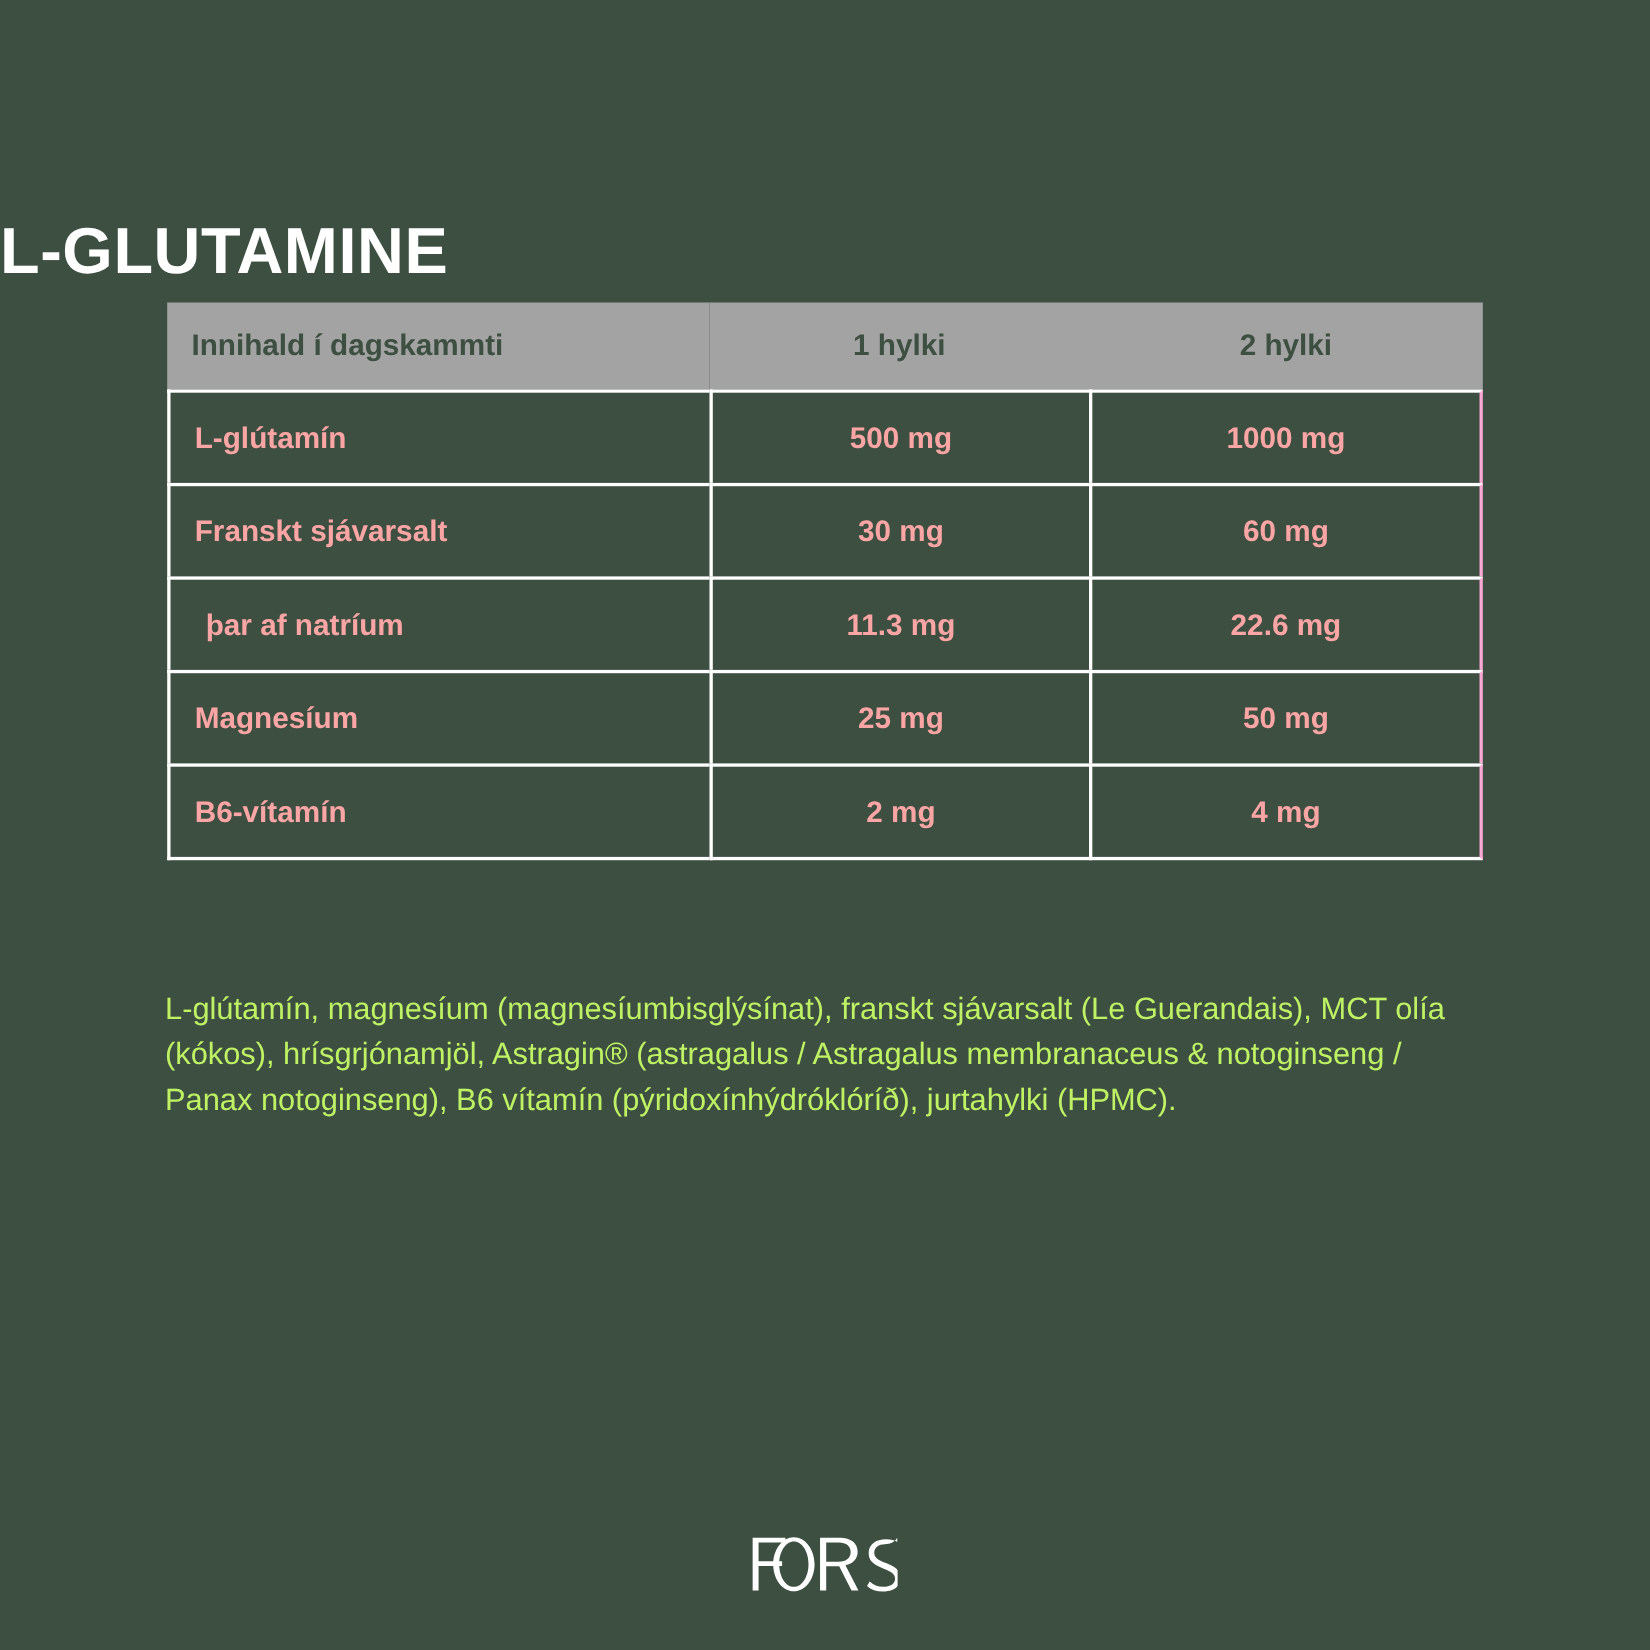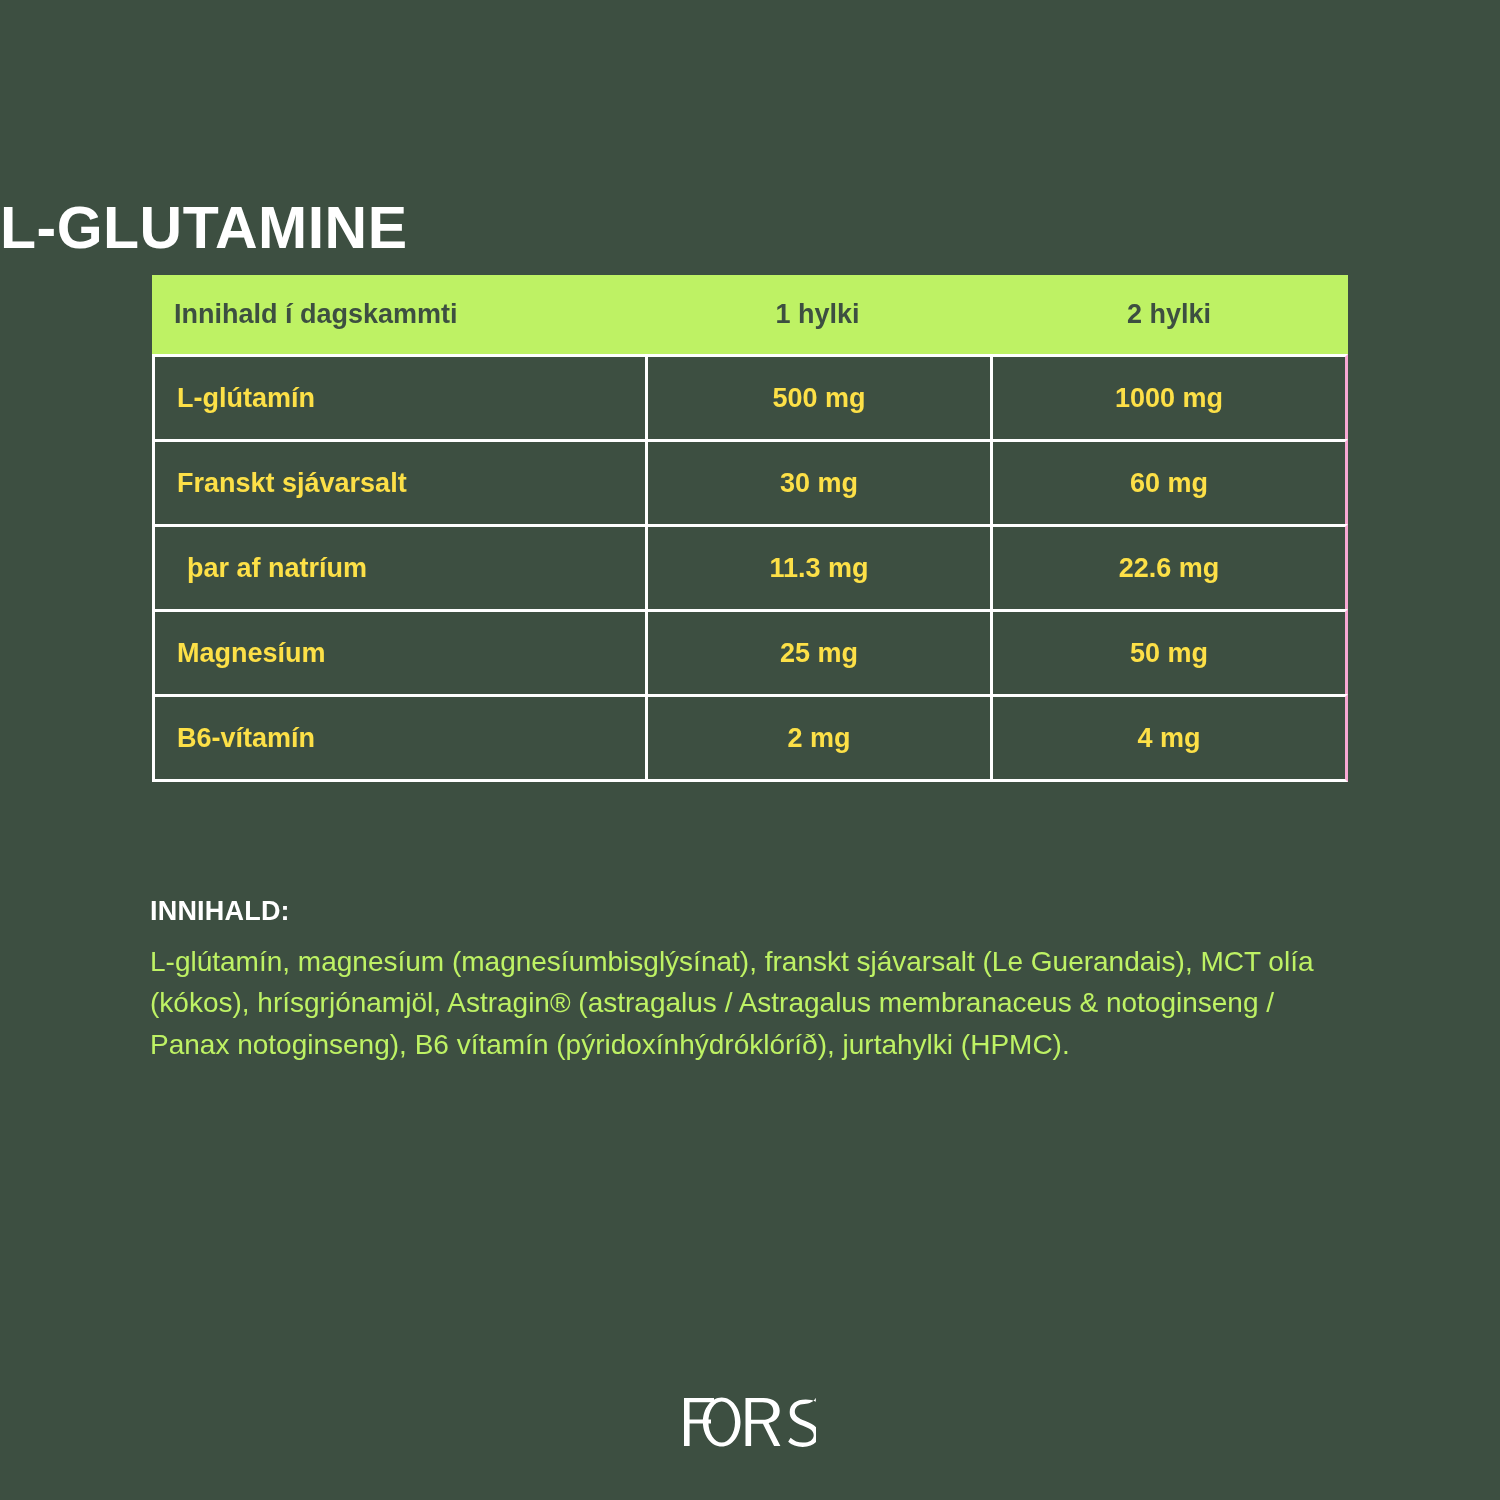--- a/index.html
+++ b/index.html
@@ -47,21 +47,21 @@
     border-collapse: separate;
     border-spacing: 0;
     table-layout: fixed;
   }
 
   table.facts col.c1 { width: 493px; }
   table.facts col.c2 { width: 345px; }
   table.facts col.c3 { width: 358px; }
 
   table.facts thead th {
-    background: #bef264;
+    background: #a3a3a3;
     color: #3d4f41;
     font-size: 27px;
     font-weight: 700;
     height: 79px;
     vertical-align: middle;
     padding: 0;
     border: 0;
   }
   table.facts thead th.h-name {
     text-align: left;
@@ -69,21 +69,21 @@
   }
   table.facts thead th.h-dose {
     text-align: center;
   }
 
   table.facts tbody td {
     height: 82px;
     vertical-align: middle;
     font-size: 27px;
     font-weight: 700;
-    color: #fde047;
+    color: #fca5a5;
     background: #3d4f41;
     padding: 0;
     border-top: 3px solid #ffffff;
     border-left: 3px solid #ffffff;
   }
   table.facts tbody td.v-name {
     text-align: left;
     padding-left: 22px;
     border-left: 3px solid #ffffff;
   }
@@ -189,21 +189,20 @@
           <tr>
             <td class="v-name">B6-vítamín</td>
             <td class="v-dose">2 mg</td>
             <td class="v-dose last-col">4 mg</td>
           </tr>
         </tbody>
     </table>
   </div>
 
   <div class="ingredients">
-    <div class="ing-heading">INNIHALD:</div>
     <p class="ing-body">L-glútamín, magnesíum (magnesíumbisglýsínat), franskt sjávarsalt (Le Guerandais), MCT olía (kókos), hrísgrjónamjöl, Astragin® (astragalus / Astragalus membranaceus &amp; notoginseng / Panax notoginseng), B6 vítamín (pýridoxínhýdróklóríð), jurtahylki (HPMC).</p>
   </div>
 
   <div class="brand">
     <svg width="132" height="52" viewBox="0 0 132 52" aria-hidden="true">
       <g fill="#ffffff">
 
         <path d="M0 2 h30 v4.2 H5.6 v17.2 H27 v4.2 H5.6 V50 H0 Z"></path>
 
         <path d="M56.5 26c0 13.6-8.4 24.6-18.8 24.6S18.9 39.6 18.9 26 27.3 1.4 37.7 1.4 56.5 12.4 56.5 26 Z

